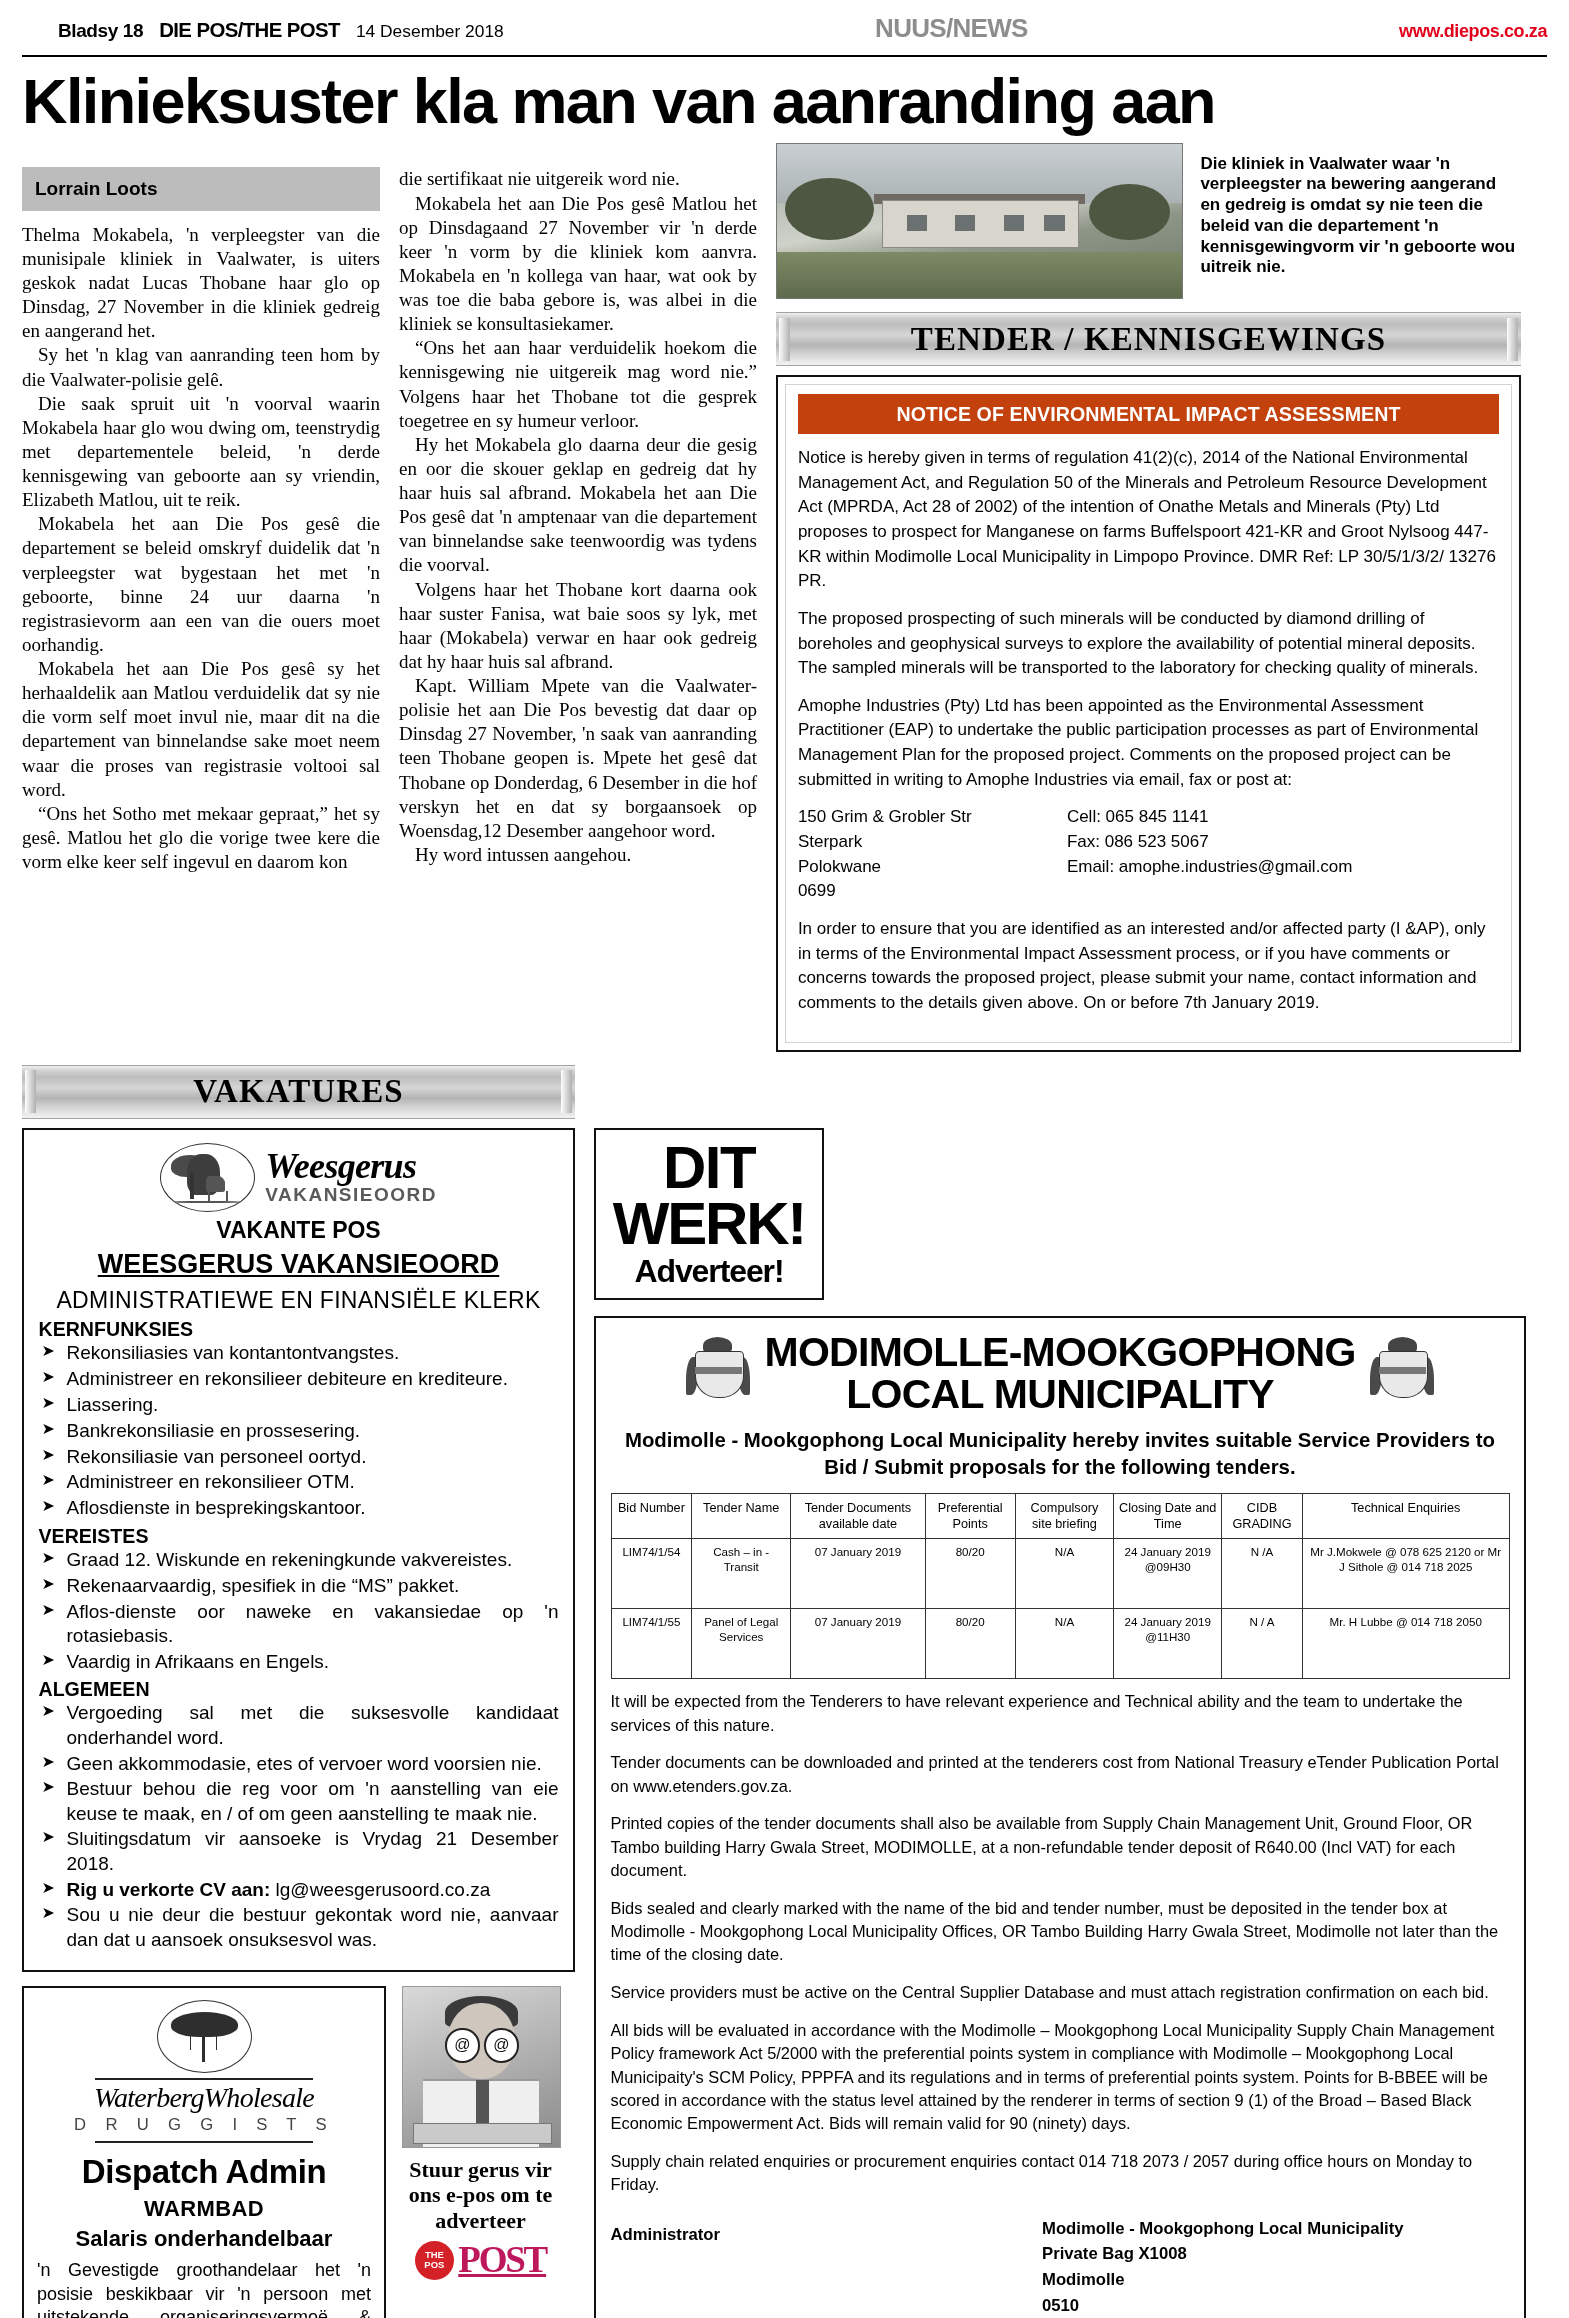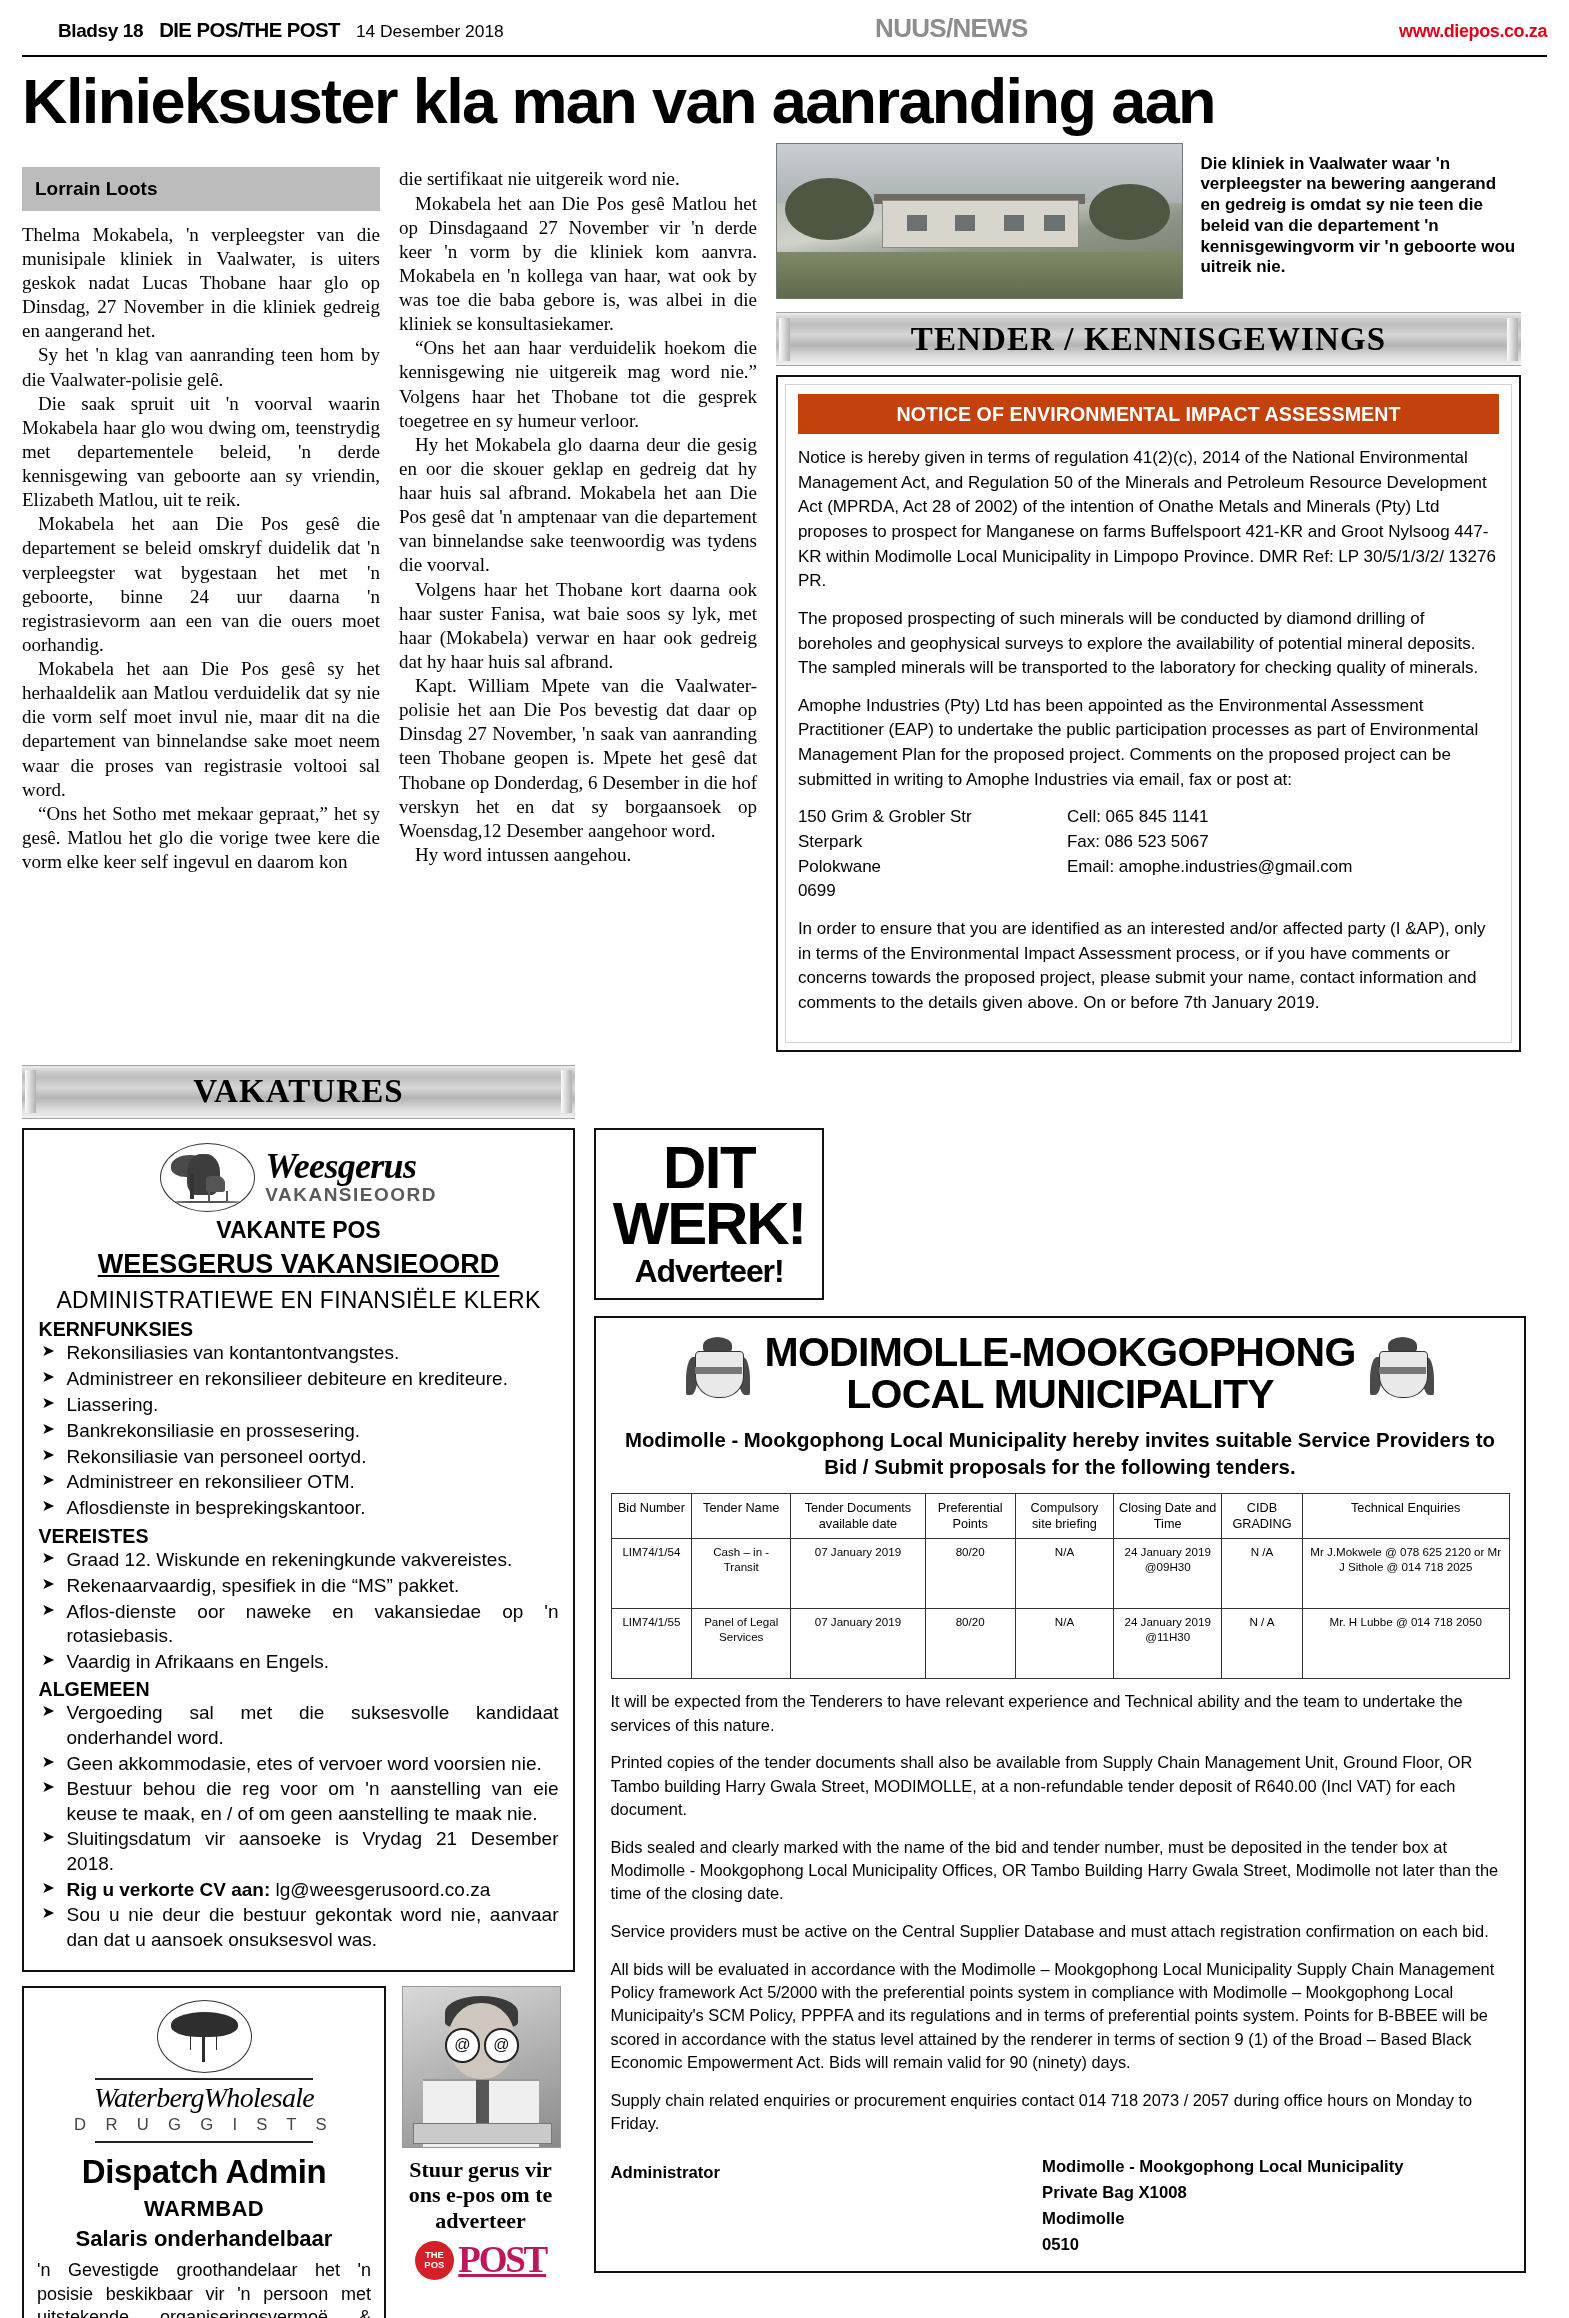--- a/index.html
+++ b/index.html
@@ -402,20 +402,21 @@
               <td>N/A</td>
               <td>24 January 2019 @11H30</td>
               <td>N / A</td>
               <td>Mr. H Lubbe @ 014 718 2050</td>
             </tr>
           </tbody>
         </table>
 
         <div class="mun-body">
           <p>It will be expected from the Tenderers to have relevant experience and Technical ability and the team to undertake the services of this nature.</p>
+          <p>Tender documents can be downloaded and printed at the tenderers cost from National Treasury eTender Publication Portal on www.etenders.gov.za.</p>
           <p>Printed copies of the tender documents shall also be available from Supply Chain Management Unit, Ground Floor, OR Tambo building Harry Gwala Street, MODIMOLLE, at a non-refundable tender deposit of R640.00 (Incl VAT) for each document.</p>
           <p>Bids sealed and clearly marked with the name of the bid and tender number, must be deposited in the tender box at Modimolle - Mookgophong Local Municipality Offices,  OR Tambo Building Harry Gwala Street, Modimolle not later than the time of the closing date.</p>
           <p>Service providers must be active on the Central Supplier Database and must attach registration confirmation on each bid.</p>
           <p>All bids will be evaluated in accordance with the Modimolle – Mookgophong Local Municipality Supply Chain Management Policy framework Act 5/2000 with the preferential points system in compliance with Modimolle – Mookgophong Local Municipaity's SCM Policy, PPPFA and its regulations and in terms of preferential points system. Points for B-BBEE will be scored in accordance with the status level attained by the renderer in terms of section 9 (1) of the Broad – Based Black Economic Empowerment Act. Bids will remain valid for 90 (ninety) days.</p>
           <p>Supply chain related enquiries or procurement enquiries contact 014 718 2073 / 2057 during office hours on Monday to Friday.</p>
         </div>
 
         <div class="mun-foot">
           <div class="fl">
             <div>Administrator</div>

